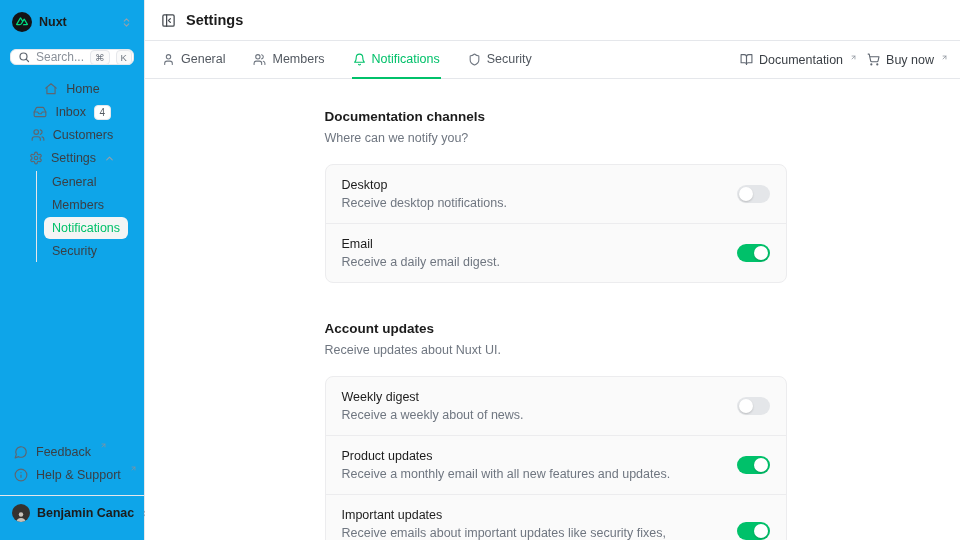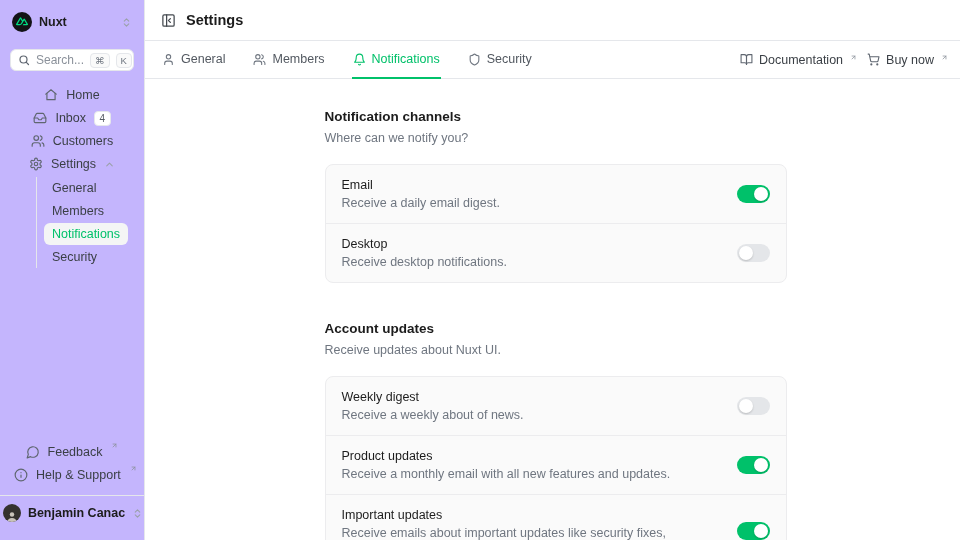--- a/index.html
+++ b/index.html
@@ -11,41 +11,41 @@
     --border-light:#ececee;
     --card-bg:#fafafa;
   }
   *{box-sizing:border-box;margin:0;padding:0;}
   html,body{width:960px;height:540px;overflow:hidden;background:#fff;
     font-family:"Liberation Sans","DejaVu Sans",sans-serif;color:var(--text);}
   .app{display:flex;width:960px;height:540px;}
 
   
   .sidebar{width:145px;min-width:145px;border-right:1px solid var(--border);
-    display:flex;flex-direction:column;padding:8px;background:#c4b5fd;}
+    display:flex;flex-direction:column;padding:8px;background:#0ea5e9;}
   .team-switcher{display:flex;align-items:center;gap:7px;padding:4px 4px;border-radius:6px;cursor:pointer;}
   .team-logo{width:20px;height:20px;border-radius:50%;background:#131316;display:flex;align-items:center;justify-content:center;flex:none;}
   .team-logo svg{width:12px;height:12px;}
   .team-name{font-size:12.5px;font-weight:600;flex:1;}
   .chev-updown{color:#9aa0a8;flex:none;display:flex;}
-  .search-box{margin:13px 2px 10px 2px;height:22px;border:1px solid var(--border);border-radius:6px;
+  .search-box{margin:13px 2px 10px 2px;height:16px;border:1px solid var(--border);border-radius:6px;
     display:flex;align-items:center;gap:6px;padding:0 5px 0 7px;cursor:text;background:#fff;}
   .search-box .mag{color:#5f6670;display:flex;}
   .search-ph{font-size:12px;color:#8b919a;flex:1;}
   .kbd{font-size:9.5px;color:#6f7680;border:1px solid var(--border);background:#fafafa;
     border-radius:4px;padding:1px 4px;line-height:11px;}
   .nav{display:flex;flex-direction:column;gap:1px;margin-top:3px;align-items:center;}
   .nav-item{display:flex;align-items:center;gap:8px;height:22px;padding:0 6px;border-radius:6px;cursor:pointer;color:var(--text);}
   .nav-item .nicon{color:#5f6670;display:flex;flex:none;}
   .nav-label{font-size:12.5px;flex:1;color:#3a3f45;}
   .nav-badge{font-size:10px;color:#555b63;border:1px solid var(--border);border-radius:4px;padding:0 4.5px;line-height:13px;background:#fff;}
   .subnav{margin:1px 0 1px 20px;border-left:1px solid var(--border);display:flex;flex-direction:column;gap:1px;padding-left:7px;}
   .subnav-item{font-size:12.5px;color:#3a3f45;padding:4px 8px;border-radius:6px;cursor:pointer;}
   .subnav-item.active{color:var(--green);background:#f4f5f5;}
-  .sidebar-bottom{margin-top:auto;display:flex;flex-direction:column;gap:1px;align-items:center;}
+  .sidebar-bottom{margin-top:auto;display:flex;flex-direction:column;gap:1px;}
   .ext-arrow{color:#8b919a;display:flex;margin-left:1px;align-self:flex-start;margin-top:1px;}
   .sidebar-user{border-top:1px solid var(--border);margin:8px -8px 4px -8px;padding:8px 10px 6px 12px;
     display:flex;align-items:center;gap:7px;cursor:pointer;}
   .avatar{width:18px;height:18px;border-radius:50%;background:#35322f;display:flex;align-items:flex-end;justify-content:center;overflow:hidden;flex:none;}
   .avatar svg{width:12px;height:12px;}
   .user-name{font-size:12.5px;font-weight:600;flex:1;white-space:nowrap;}
 
   
   .main{flex:1;display:flex;flex-direction:column;min-width:0;}
   .main-header{height:41px;border-bottom:1px solid var(--border);display:flex;align-items:center;gap:10px;padding:0 16px;flex:none;}
@@ -304,36 +304,36 @@
               </svg>
           </span>
         </div>
       </div>
     </div>
 
     <div class="content">
       <div class="content-col">
 
         <section class="section">
-          <h2 class="section-title">Notification channels</h2>
+          <h2 class="section-title">Documentation channels</h2>
           <p class="section-desc">Where can we notify you?</p>
           <div class="card">
             <div class="row">
               <div class="row-text">
+                <div class="row-label">Desktop</div>
+                <div class="row-desc">Receive desktop notifications.</div>
+              </div>
+              <div class="toggle"></div>
+            </div>
+            <div class="row">
+              <div class="row-text">
                 <div class="row-label">Email</div>
                 <div class="row-desc">Receive a daily email digest.</div>
               </div>
               <div class="toggle on"></div>
-            </div>
-            <div class="row">
-              <div class="row-text">
-                <div class="row-label">Desktop</div>
-                <div class="row-desc">Receive desktop notifications.</div>
-              </div>
-              <div class="toggle"></div>
             </div>
           </div>
         </section>
 
         <section class="section">
           <h2 class="section-title">Account updates</h2>
           <p class="section-desc">Receive updates about Nuxt UI.</p>
           <div class="card">
             <div class="row">
               <div class="row-text">

